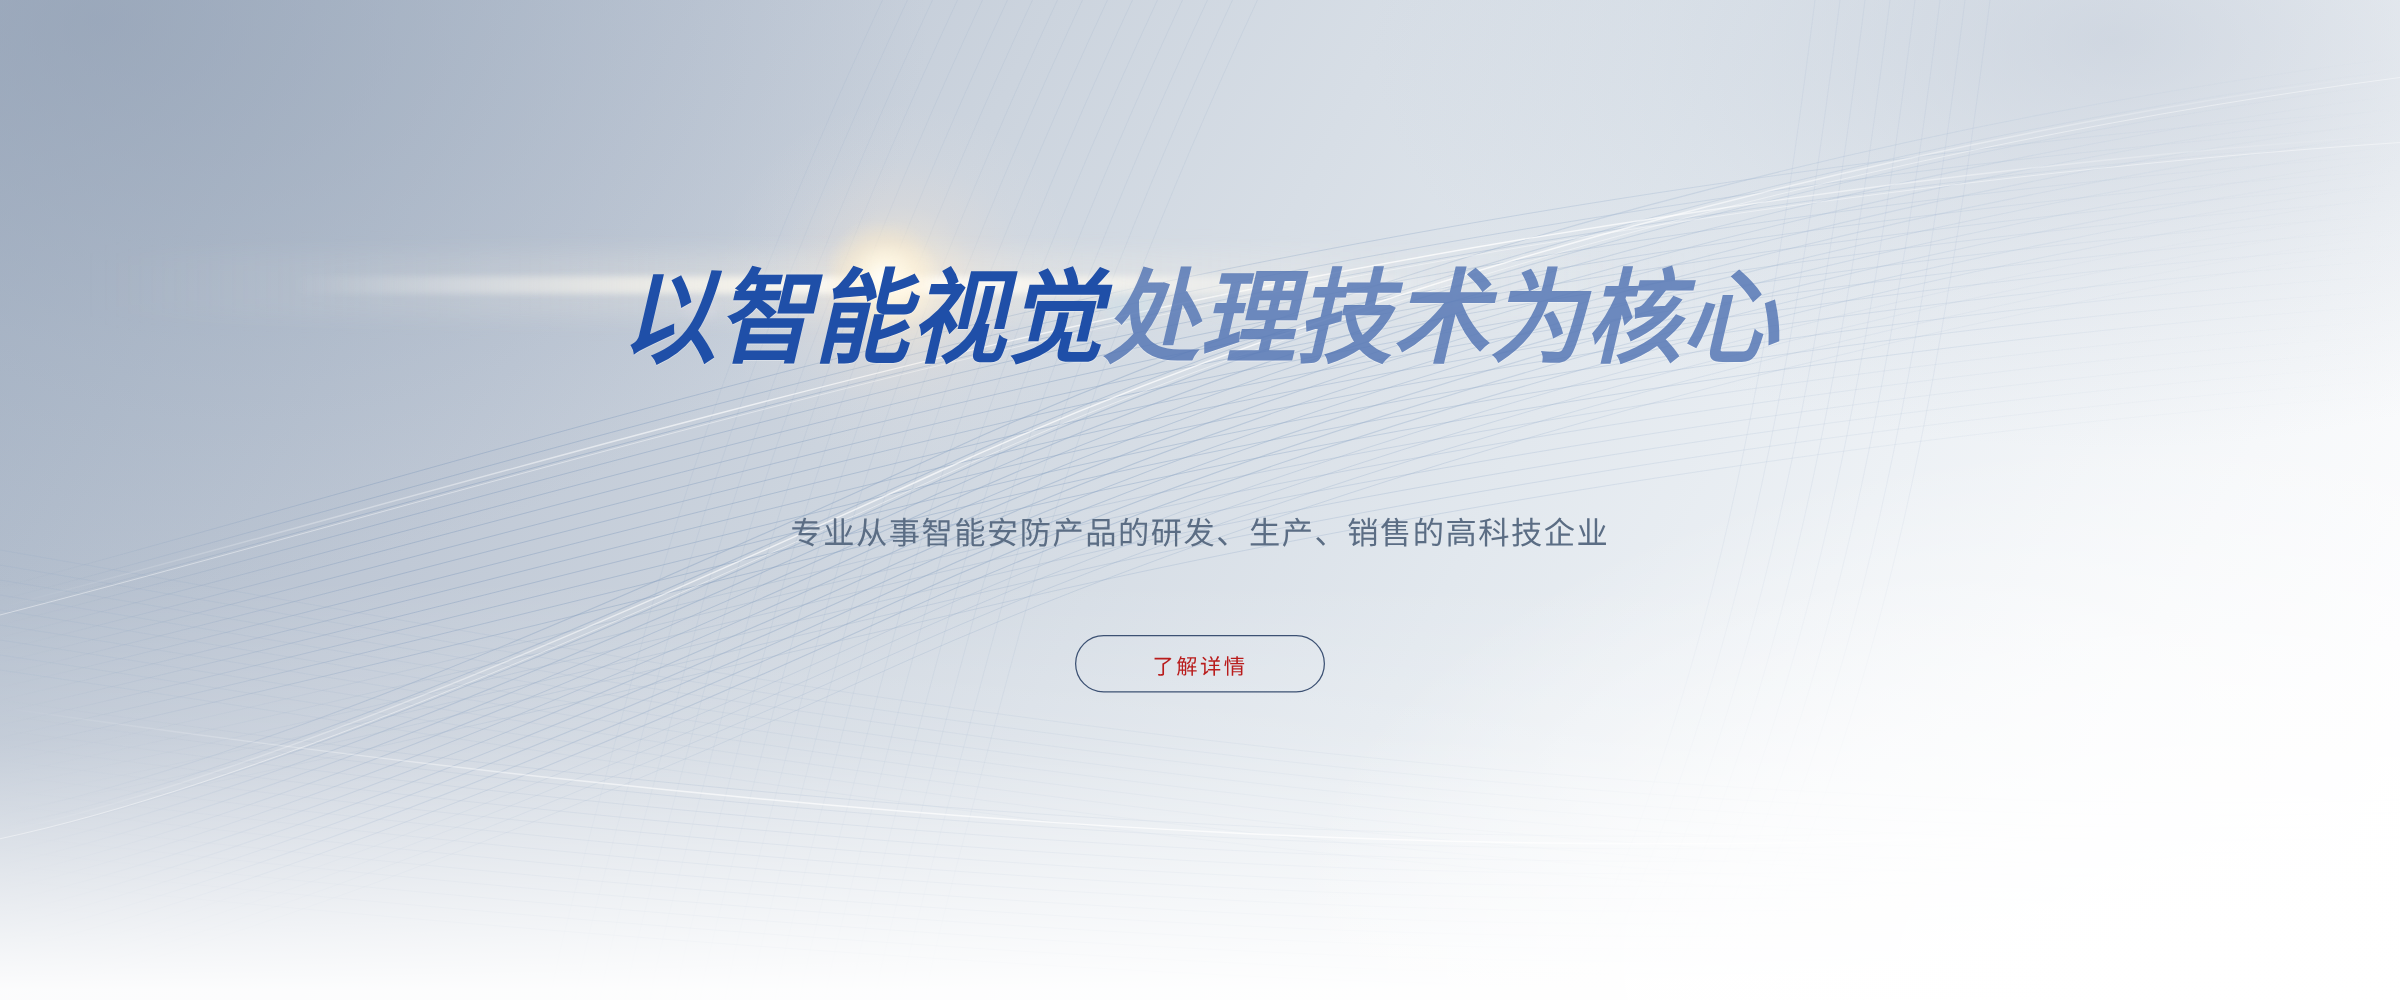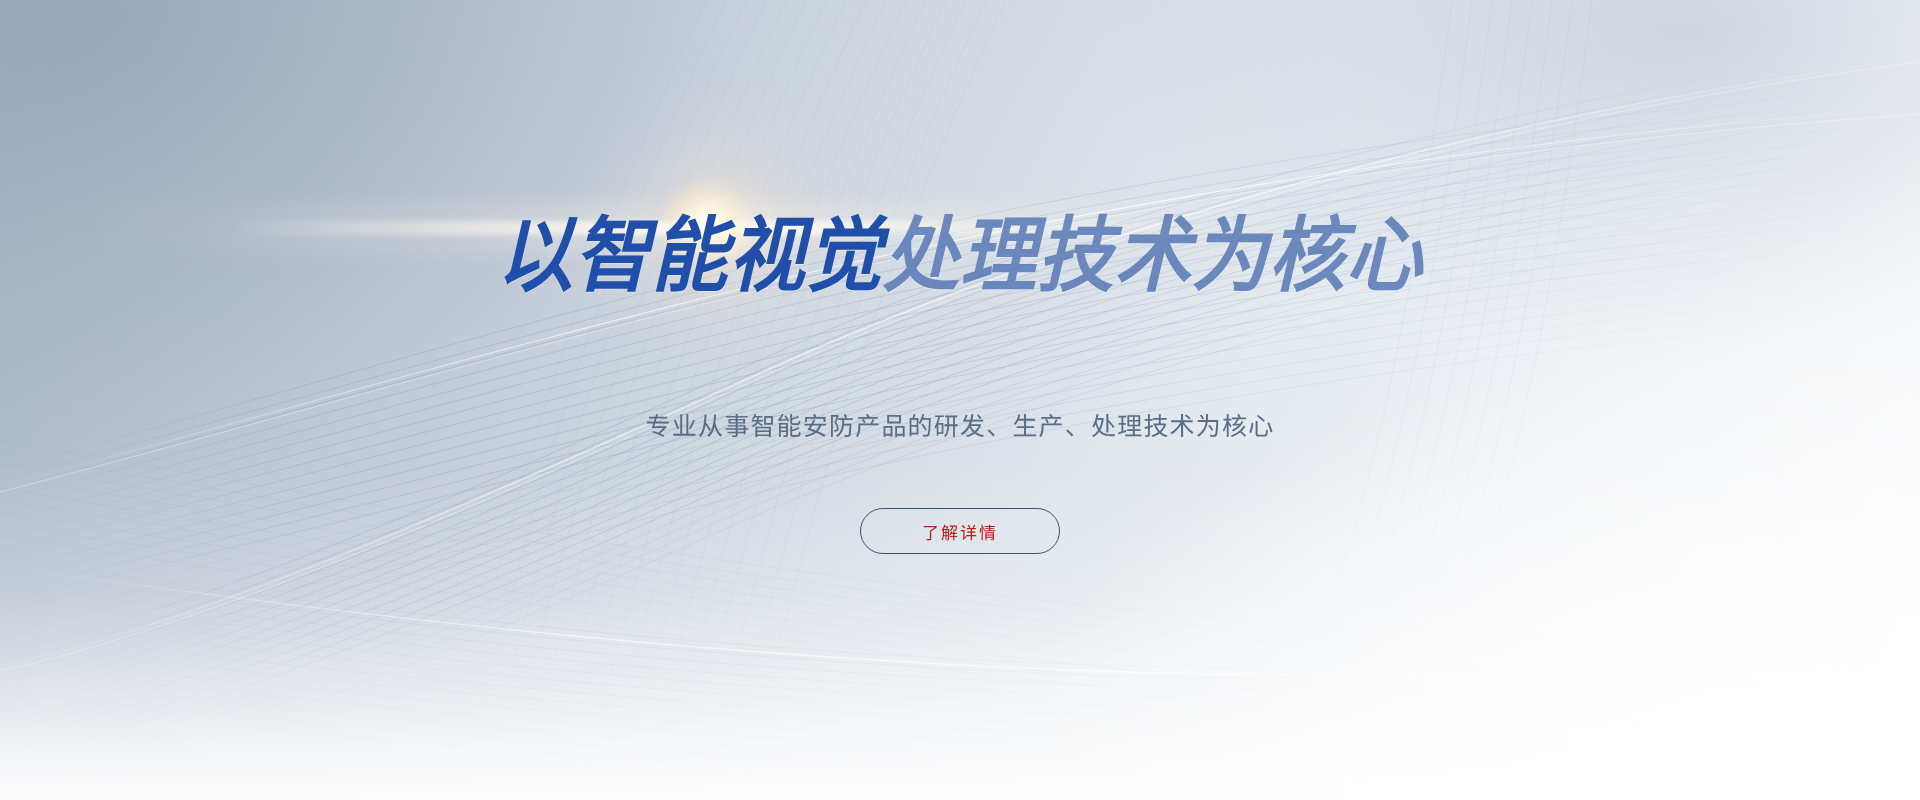--- a/index.html
+++ b/index.html
@@ -430,20 +430,20 @@
     <div class="flare-glow-warm"></div>
     <div class="flare-ghost g1"></div>
     <div class="flare-ghost g2"></div>
     <div class="flare-ghost g3"></div>
   </div>
 
   <div class="content">
 
     <h1 class="hero-title"><span class="seg seg-strong">以智能视觉</span><span class="seg seg-soft">处理技术为核心</span></h1>
 
-    <p class="hero-sub">专业从事智能安防产品的研发、生产、处理技术为核心</p>
+    <p class="hero-sub">专业从事智能安防产品的研发、生产、销售的高科技企业</p>
 
     <div class="cta-wrap">
       <button class="cta-button" type="button">了解详情</button>
     </div>
 
   </div>
 </div>
 
 </body></html>

